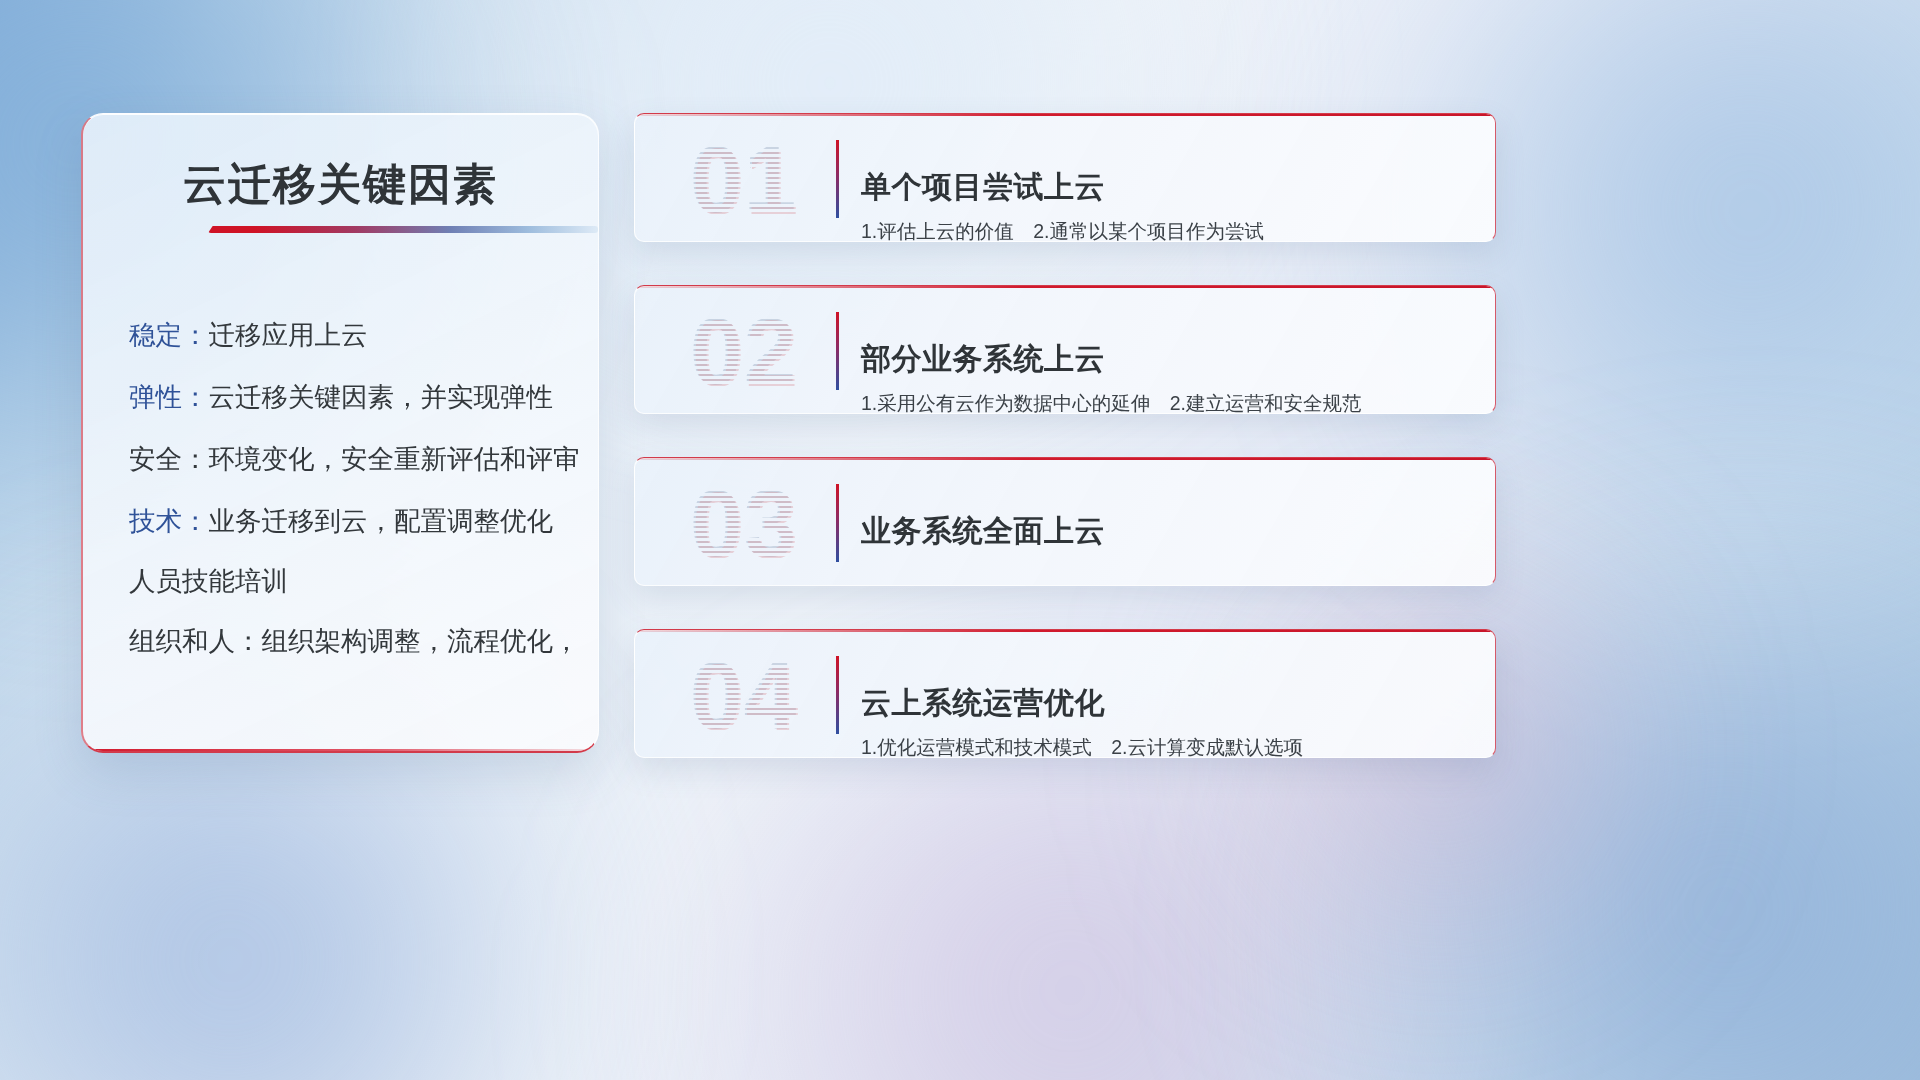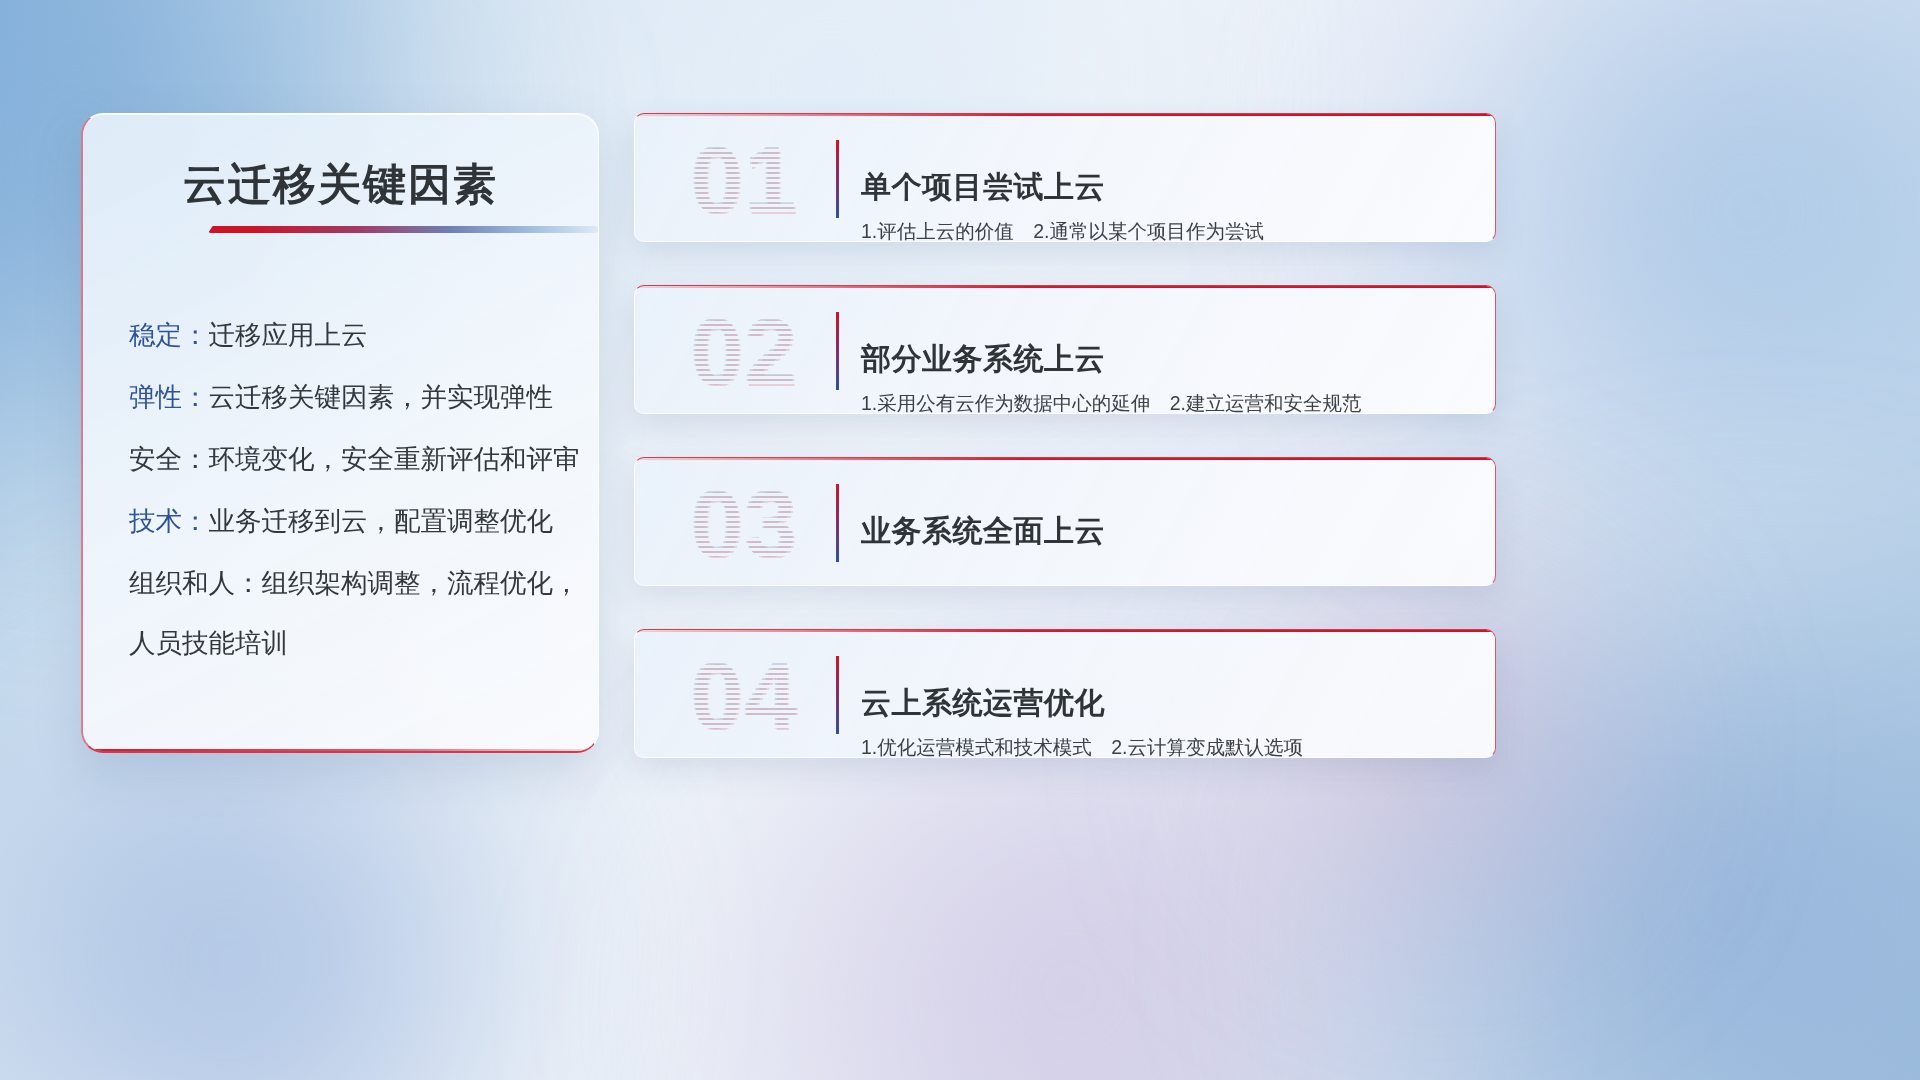--- a/index.html
+++ b/index.html
@@ -157,28 +157,28 @@
       </div>
 
       <div class="factor-row dark">
         <span class="k">安全：</span><span class="v">环境变化，安全重新评估和评审</span>
       </div>
 
       <div class="factor-row">
         <span class="k">技术：</span><span class="v">业务迁移到云，配置调整优化</span>
       </div>
 
+      <div class="factor-row dark cont">
+        <span class="v">人员技能培训</span>
+      </div>
+
       <div class="factor-row dark">
         <span class="k">组织和人：</span><span class="v">组织架构调整，流程优化，</span>
       </div>
 
-      <div class="factor-row dark cont">
-        <span class="v">人员技能培训</span>
-      </div>
-
     </div>
   </div>
 
   <div class="cards">
 
     <div class="step-card">
       <div class="ghost-num">
         <span class="shadow">01</span>
         <span>01</span>
       </div>

